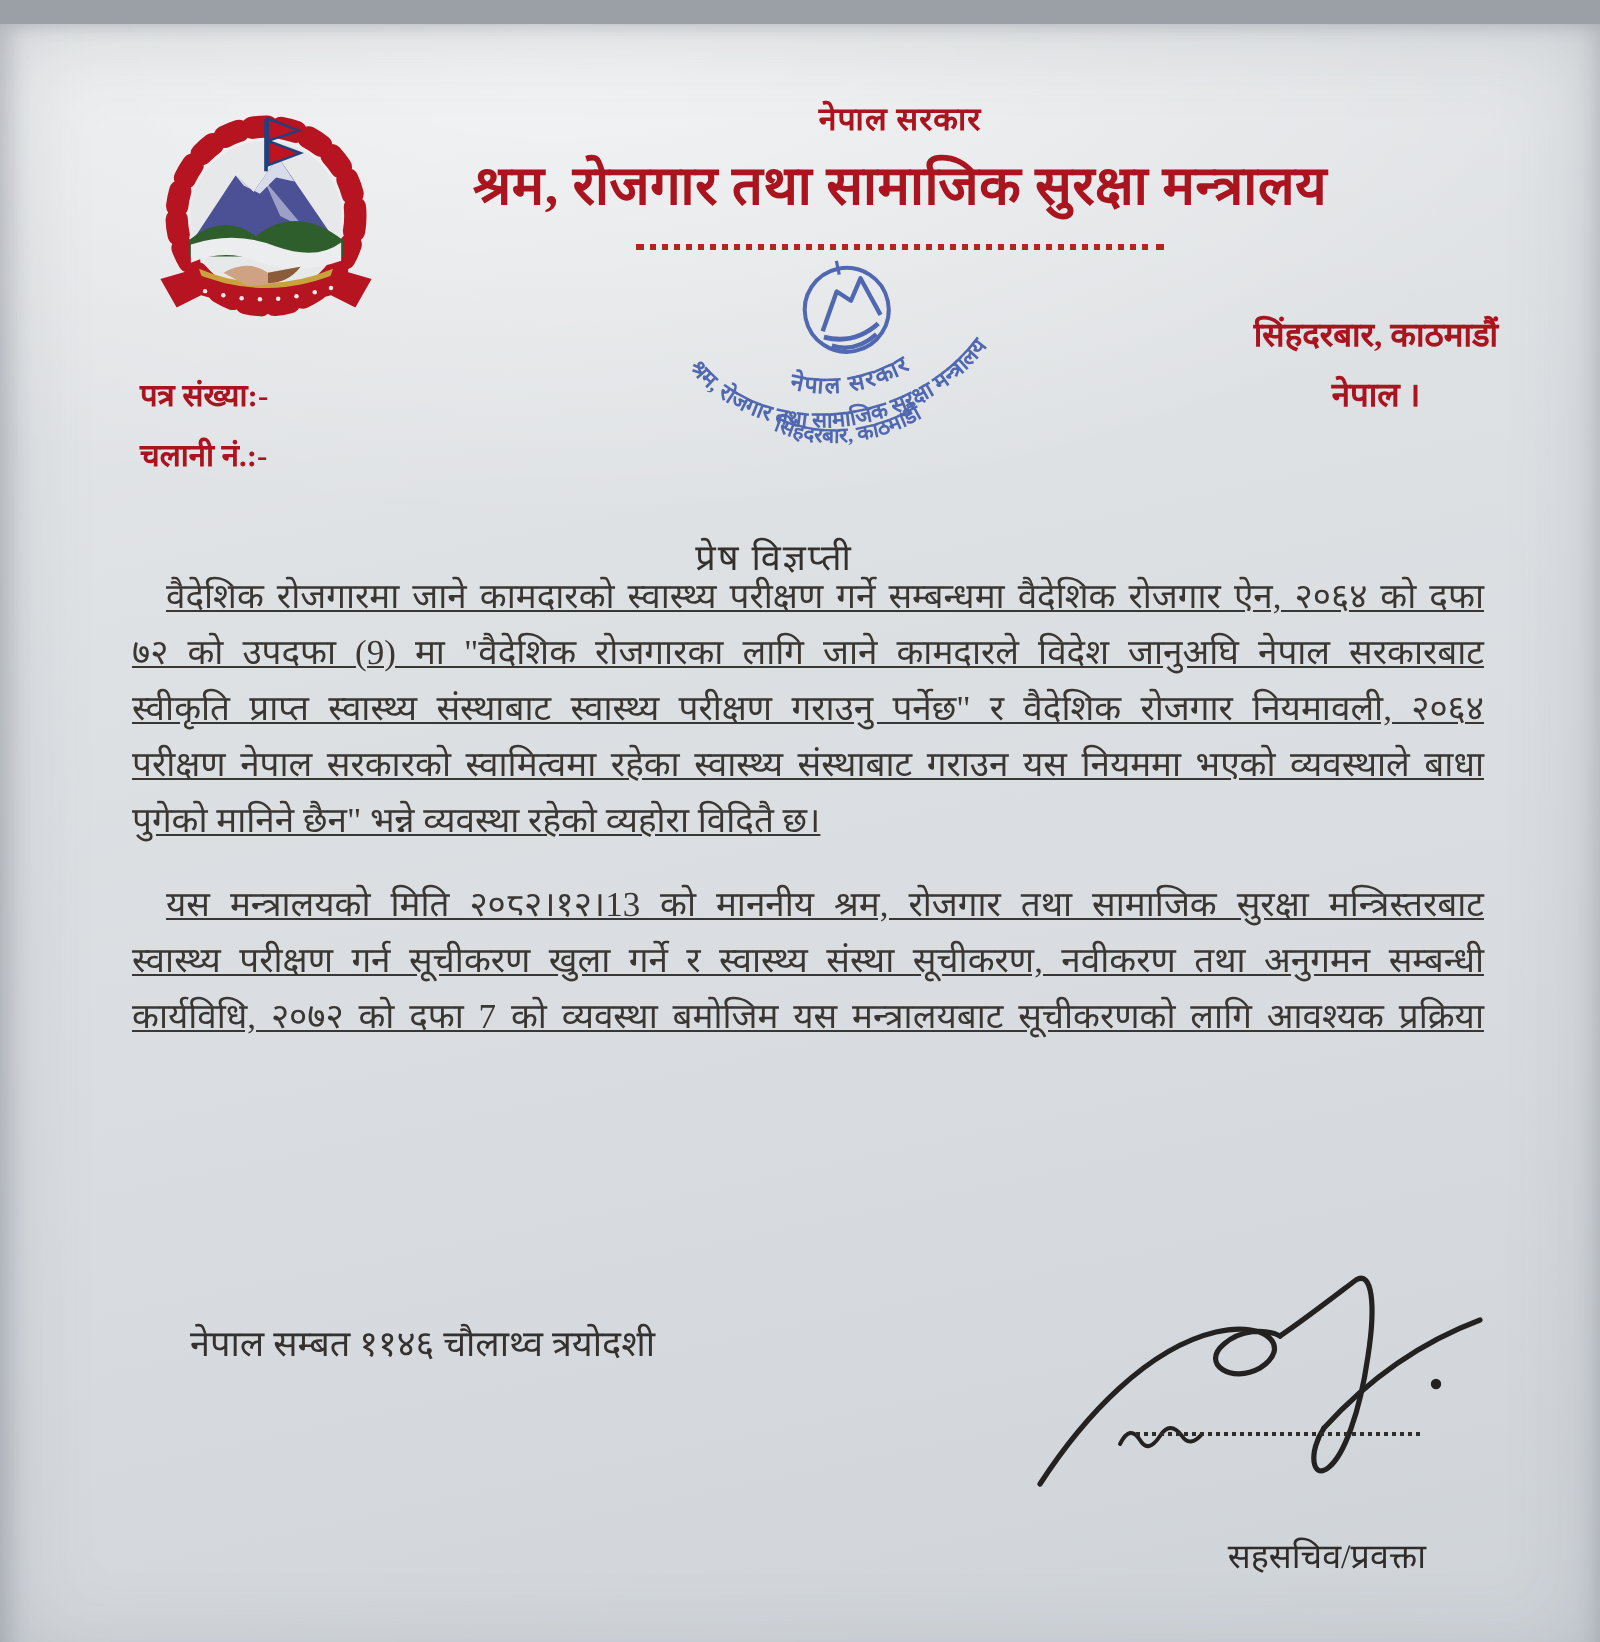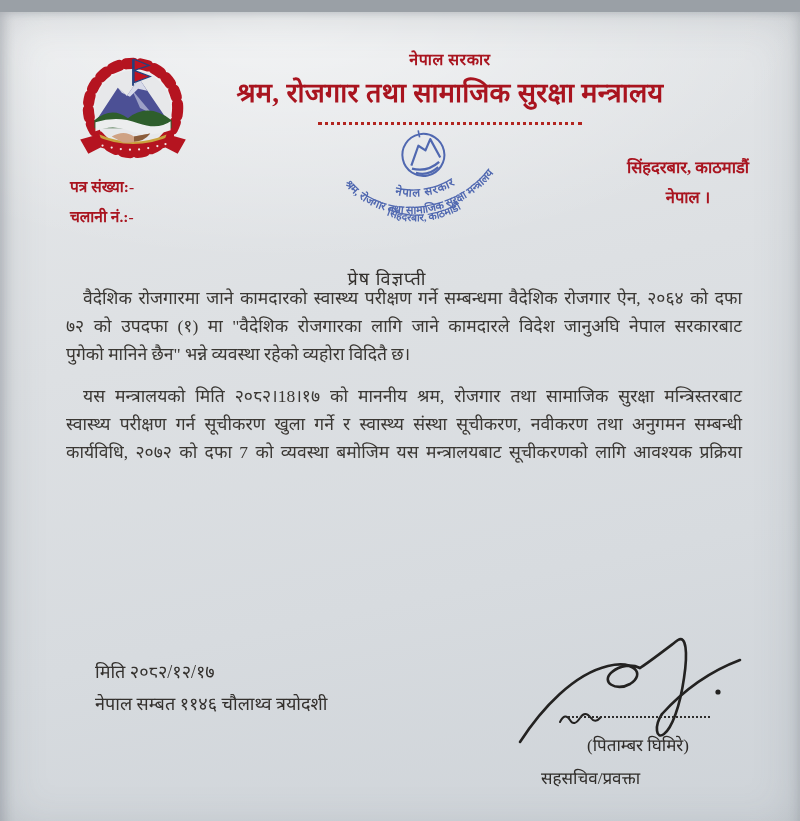--- a/index.html
+++ b/index.html
@@ -20,41 +20,41 @@
   }
   .abs{position:absolute;}
 
   
   .hdr{left:190px;top:36px;width:520px;text-align:center;}
   .gov{font-size:16px;font-weight:bold;color:#a9141f;letter-spacing:.5px;}
   .ministry{font-size:27px;font-weight:bold;color:#a9141f;margin-top:3px;letter-spacing:.3px;}
   .dotline{width:264px;margin:12px auto 0;border-top:3.5px dotted #b22520;height:0;}
 
   
-  .meta{left:70px;top:160px;font-size:15.5px;font-weight:bold;color:#a9141f;line-height:30px;}
+  .meta{left:70px;top:172px;font-size:15.5px;font-weight:bold;color:#a9141f;line-height:30px;}
   .addr{left:603px;top:141px;width:170px;text-align:center;font-size:16.5px;font-weight:bold;color:#a9141f;line-height:30px;}
 
   
   .title{left:0;top:254px;width:774px;text-align:center;font-size:18px;color:#33302d;letter-spacing:1px;}
 
   
   .bodytxt{left:66px;top:272px;width:676px;font-size:17.5px;line-height:28px;color:#3a3733;}
   .para{margin:0 0 14px 0;}
-  .line{text-align:justify;text-align-last:justify;}
+  .line{text-align:justify;text-align-last:justify;text-decoration:underline;}
   .line.first{padding-left:17px;}
   .line.last{text-align-last:left;}
 
   
   .dateblk{left:95px;top:644px;font-size:18px;line-height:32px;color:#34312e;}
 
   
   .sigimg{left:512px;top:618px;width:258px;height:130px;}
   .sigdots{left:568px;top:704px;width:142px;border-bottom:2.6px dotted #2e2d2c;height:0;}
   .signame{left:543px;top:721px;width:190px;text-align:center;font-size:17px;color:#2f2c29;}
-  .sigrole{left:541px;top:754px;width:172px;text-align:left;font-size:17px;color:#2f2c29;}
+  .sigrole{left:541px;top:754px;width:172px;text-align:right;font-size:17px;color:#2f2c29;}
 
   .stamp{left:336px;top:116px;width:190px;height:120px;opacity:.88;}
   .emblem{left:67px;top:43px;width:132px;height:106px;}
 </style>
 </head>
 <body>
 
 <div class="paper">
 
   <svg class="abs emblem" viewBox="0 0 130 104" aria-hidden="true">
@@ -129,41 +129,41 @@
   <div class="abs addr">
     <div>सिंहदरबार, काठमाडौं</div>
     <div>नेपाल ।</div>
   </div>
 
   <div class="abs title">प्रेष विज्ञप्ती</div>
 
   <div class="abs bodytxt">
     <div class="para">
       <div class="line first">वैदेशिक रोजगारमा जाने कामदारको स्वास्थ्य परीक्षण गर्ने सम्बन्धमा वैदेशिक रोजगार ऐन, २०६४ को दफा</div>
-      <div class="line">७२ को उपदफा (१) मा "वैदेशिक रोजगारका लागि जाने कामदारले विदेश जानुअघि नेपाल सरकारबाट</div>
+      <div class="line">७२ को उपदफा (9) मा "वैदेशिक रोजगारका लागि जाने कामदारले विदेश जानुअघि नेपाल सरकारबाट</div>
+      <div class="line">स्वीकृति प्राप्त स्वास्थ्य संस्थाबाट स्वास्थ्य परीक्षण गराउनु पर्नेछ" र वैदेशिक रोजगार नियमावली, २०६४</div>
+      <div class="line">परीक्षण नेपाल सरकारको स्वामित्वमा रहेका स्वास्थ्य संस्थाबाट गराउन यस नियममा भएको व्यवस्थाले बाधा</div>
       <div class="line last">पुगेको मानिने छैन" भन्ने व्यवस्था रहेको व्यहोरा विदितै छ।</div>
     </div>
     <div class="para">
-      <div class="line first">यस मन्त्रालयको मिति २०८२।18।१७ को माननीय श्रम, रोजगार तथा सामाजिक सुरक्षा मन्त्रिस्तरबाट</div>
+      <div class="line first">यस मन्त्रालयको मिति २०८२।१२।13 को माननीय श्रम, रोजगार तथा सामाजिक सुरक्षा मन्त्रिस्तरबाट</div>
       <div class="line">स्वास्थ्य परीक्षण गर्न सूचीकरण खुला गर्ने  र स्वास्थ्य संस्था सूचीकरण, नवीकरण तथा अनुगमन सम्बन्धी</div>
       <div class="line">कार्यविधि, २०७२ को दफा 7 को व्यवस्था बमोजिम यस मन्त्रालयबाट सूचीकरणको लागि आवश्यक प्रक्रिया</div>
     </div>
   </div>
 
   <div class="abs dateblk">
-    <div>मिति २०८२/१२/१७</div>
     <div>नेपाल सम्बत ११४६ चौलाथ्व त्रयोदशी</div>
   </div>
 
   <svg class="abs sigimg" viewBox="0 0 258 130" aria-hidden="true">
     <g fill="none" stroke="#232221" stroke-width="2.6" stroke-linecap="round">
       <path d="M8,112 C30,78 62,44 96,36 C122,30 134,44 118,54 C104,62 88,52 100,42 C108,35 120,34 128,38"></path>
       <path d="M128,38 C140,30 158,16 166,10 C174,5 176,22 172,48 C168,76 160,98 152,104 C144,110 142,96 150,84"></path>
       <path d="M150,84 C170,62 196,42 228,30"></path>
       <path d="M48,92 q5,-10 10,-2 q4,7 10,-2 q5,-8 11,0 q4,6 10,-1" stroke-width="2"></path>
       <circle cx="206" cy="62" r="2.6" fill="#232221" stroke="none"></circle>
     </g>
   </svg>
   <div class="abs sigdots"></div>
-  <div class="abs signame">(पिताम्बर घिमिरे)</div>
   <div class="abs sigrole">सहसचिव/प्रवक्ता</div>
 
 </div>
 
 </body></html>

